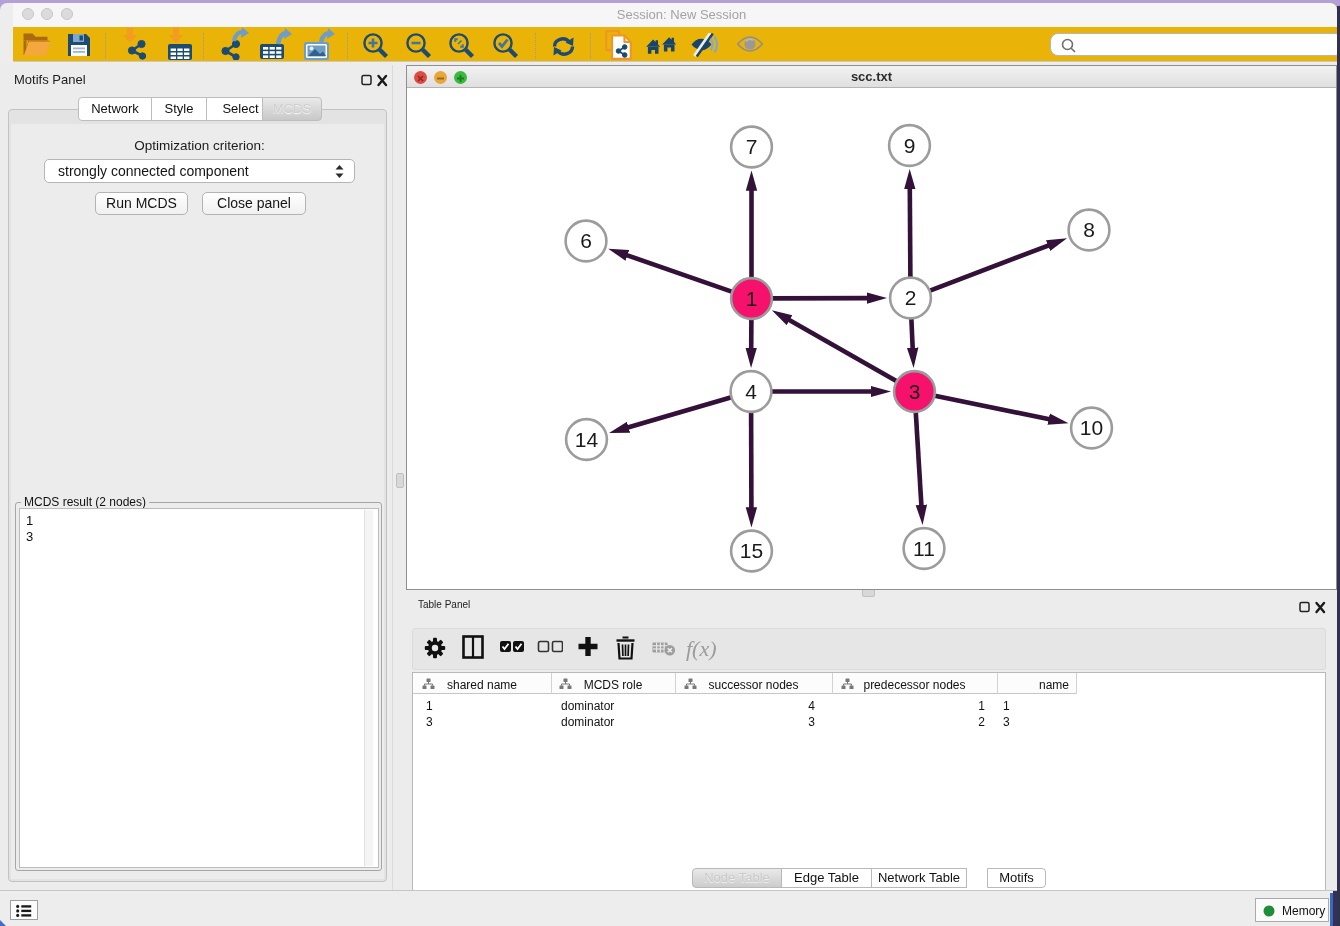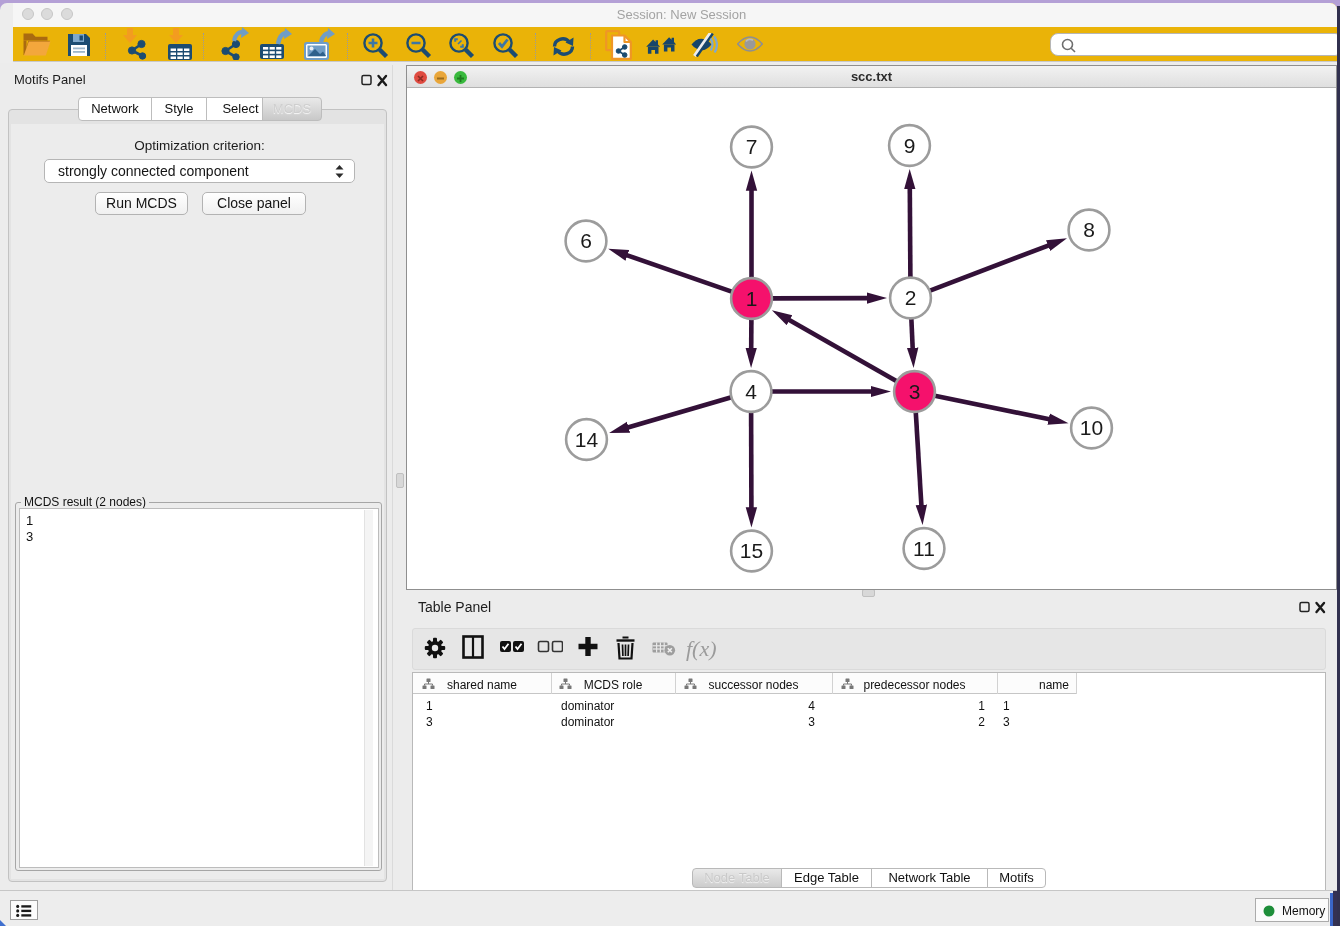--- a/index.html
+++ b/index.html
@@ -42,21 +42,21 @@
 #vsplit { position:absolute; left:392px; top:62px; width:1px; height:826px; background:#dadada; }
 #vgrip { position:absolute; left:396px; top:470px; width:8px; height:15px; background:#d8d8d8; border:1px solid #c0c0c0; border-radius:2px; }
 #hgrip { position:absolute; left:862px; top:586px; width:13px; height:8px; background:#d8d8d8; border:1px solid #c0c0c0; border-radius:2px; }
 
 #netwin { position:absolute; left:406px; top:62px; width:931px; height:525px; background:#fff; border:1px solid #8f8f8f; }
 #nettitle { position:absolute; left:0; top:0; width:929px; height:22px; background:linear-gradient(#f2f2f2,#dfdfdf); border-bottom:1px solid #b3b3b3; }
 #netname { position:absolute; left:0; top:3px; width:929px; text-align:center; font-size:13px; font-weight:700; color:#2b2b2b; }
 .mtl { position:absolute; top:4.5px; width:13px; height:13px; border-radius:50%; }
 #graphsvg { position:absolute; left:0; top:23px; }
 
-#tptitle { position:absolute; left:418px; top:596px; font-size:14px; color:#1d1d1d; }
+#tptitle { position:absolute; left:418px; top:596px; font-size:10px; color:#1d1d1d; }
 #tablewrap { position:absolute; left:412px; top:669px; width:914px; height:220px; background:#fff; border:1px solid #b9b9b9; }
 #thead { position:absolute; left:0; top:0; width:664px; height:21px; background:#fcfcfc; border-bottom:1px solid #c6c6c6; font-size:12px; color:#111; }
 .hdiv { position:absolute; top:0; width:1px; height:21px; background:#d2d2d2; }
 .hlabel { position:absolute; top:5px; text-align:center; }
 .cell { position:absolute; font-size:12px; color:#111; }
 
 #btabs { position:absolute; left:692px; top:865px; height:22px; font-size:13px; }
 .btab { position:absolute; top:0; height:20px; background:#ffffff; border:1px solid #b9b9b9; text-align:center; line-height:18px; color:#111; }
 
 #statusbar { position:absolute; left:0; top:887px; width:1337px; height:36px; background:#ededed; border-top:1px solid #c6c6c6; }
@@ -442,21 +442,21 @@
     <div class="cell" style="left:590px;top:26px;">1</div>
     <div class="cell" style="left:13px;top:42px;">3</div>
     <div class="cell" style="left:148px;top:42px;">dominator</div>
     <div class="cell" style="left:340px;top:42px;width:62px;text-align:right;">3</div>
     <div class="cell" style="left:510px;top:42px;width:62px;text-align:right;">2</div>
     <div class="cell" style="left:590px;top:42px;">3</div>
   </div>
   <div id="btabs">
     <div class="btab" style="left:0;width:90px;background:linear-gradient(#e9e9e9,#cccccc);color:#c9c9c9;text-shadow:0 1px 1px #f6f6f6;border-radius:4px 0 0 4px;">Node Table</div>
     <div class="btab" style="left:89px;width:91px;">Edge Table</div>
-    <div class="btab" style="left:179px;width:117px;">Network Table</div>
+    <div class="btab" style="left:179px;width:96px;">Network Table</div>
     <div class="btab" style="left:295px;width:59px;border-radius:0 4px 4px 0;">Motifs</div>
   </div>
   <div id="statusbar">
     <div id="listbtn"><svg width="26" height="18" viewBox="0 0 26 20">
             <g fill="#1a1a1a">
               <circle cx="6" cy="6" r="1.7"></circle>
               <circle cx="6" cy="11" r="1.7"></circle>
               <circle cx="6" cy="16" r="1.7"></circle>
               <rect x="10" y="4.7" width="11" height="2.6"></rect>
               <rect x="10" y="9.7" width="11" height="2.6"></rect>

